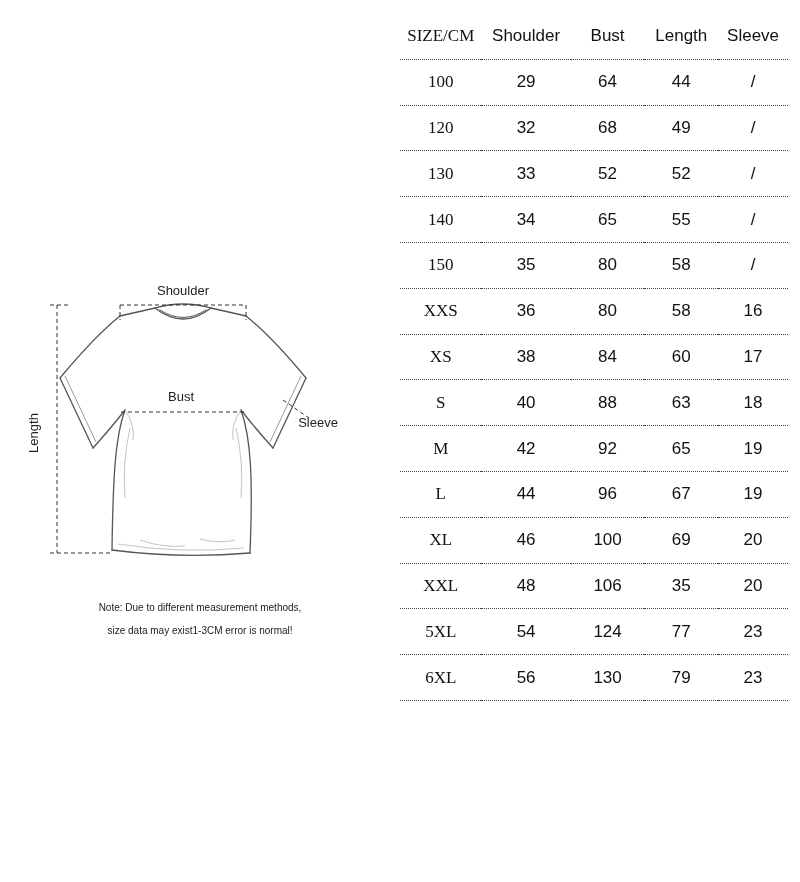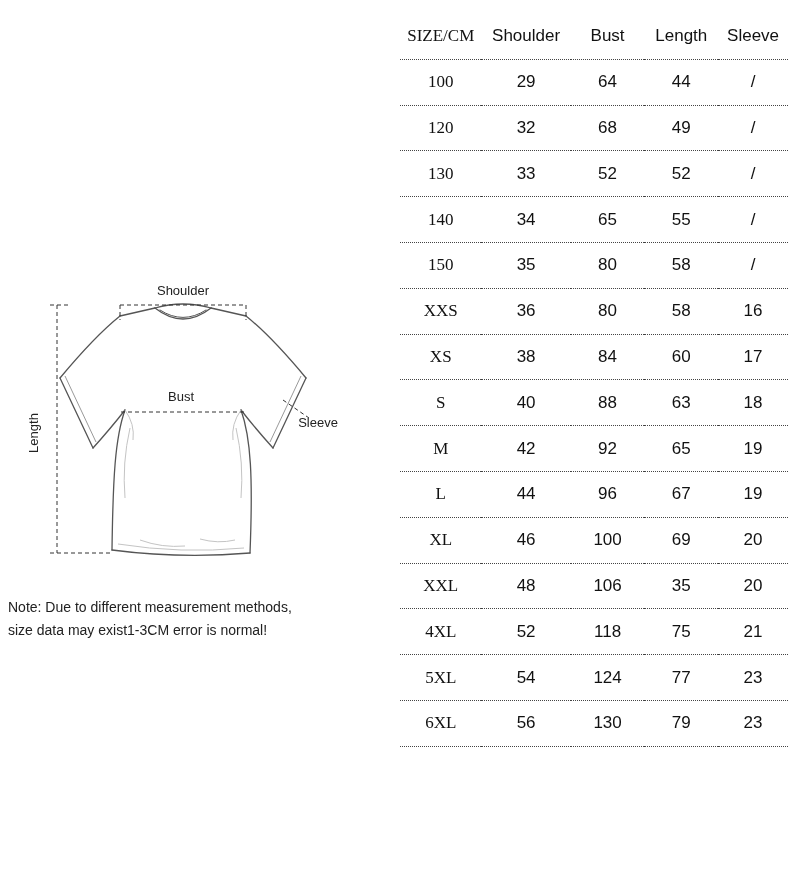--- a/index.html
+++ b/index.html
@@ -36,22 +36,22 @@
   .size-table th:nth-child(4),.size-table td:nth-child(4){width:19%;}
   .size-table th:nth-child(5),.size-table td:nth-child(5){width:18%;}
 
   
   .diagram{position:absolute;left:15px;top:278px;width:330px;height:298px;}
   .diagram svg{display:block;width:330px;height:298px;}
   .diagram text{font-family:"Liberation Sans", sans-serif;fill:#222;font-size:13px;}
 
   
   .note{
-    position:absolute;left:8px;top:596px;width:360px;
-    font-size:14px;line-height:23px;color:#222;
+    position:absolute;left:20px;top:596px;width:360px;
+    font-size:10px;line-height:23px;color:#222;text-align:center;
   }
 </style>
 </head>
 <body>
 
 <div class="page">
 
   <div class="diagram">
     <svg viewBox="0 0 330 298">
 
@@ -208,27 +208,20 @@
           <td>20</td>
         </tr>
         <tr>
           <td>XXL</td>
           <td>48</td>
           <td>106</td>
           <td>35</td>
           <td>20</td>
         </tr>
         <tr>
-          <td>4XL</td>
-          <td>52</td>
-          <td>118</td>
-          <td>75</td>
-          <td>21</td>
-        </tr>
-        <tr>
           <td>5XL</td>
           <td>54</td>
           <td>124</td>
           <td>77</td>
           <td>23</td>
         </tr>
         <tr>
           <td>6XL</td>
           <td>56</td>
           <td>130</td>

